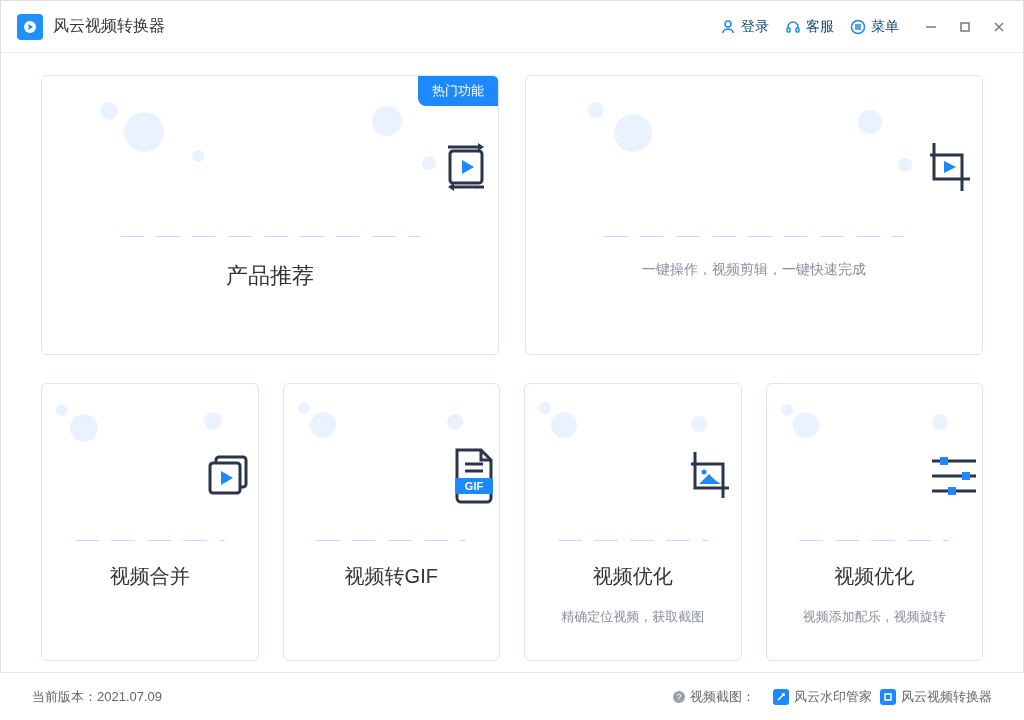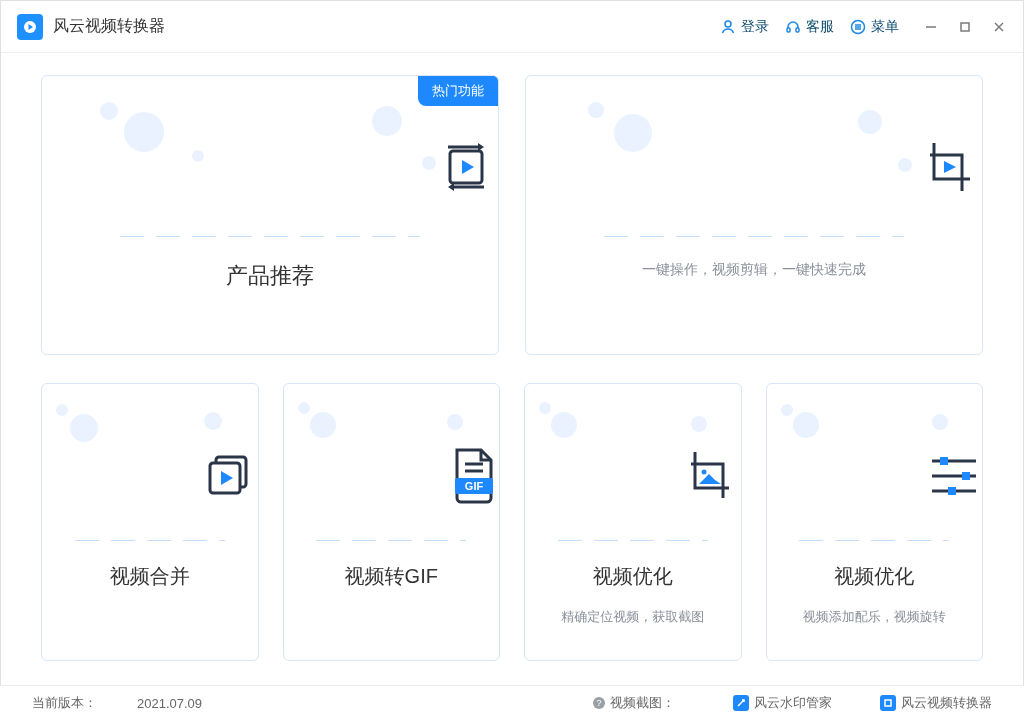--- a/index.html
+++ b/index.html
@@ -154,29 +154,28 @@
 .card-small .divider { width: 150px; margin-bottom: 22px; }
 .card-small .card-title { font-size: 20px; margin-bottom: 18px; }
 .card-small .card-desc { font-size: 13px; }
 
 
 .statusbar {
   position: absolute;
   bottom: 0;
   left: 0;
   right: 0;
-  height: 35px;
+  height: 48px;
   border-top: 1px solid #e8eaed;
   background: #fff;
   display: flex;
   align-items: center;
   padding: 0 32px;
   font-size: 13px;
   color: #666;
-  gap: 40px;
 }
 .statusbar .ver-label { color: #666; }
 .statusbar .spacer { flex: 1; }
 .statusbar .rec-label {
   display: inline-flex;
   align-items: center;
   gap: 4px;
   color: #666;
   margin-right: 10px;
 }

